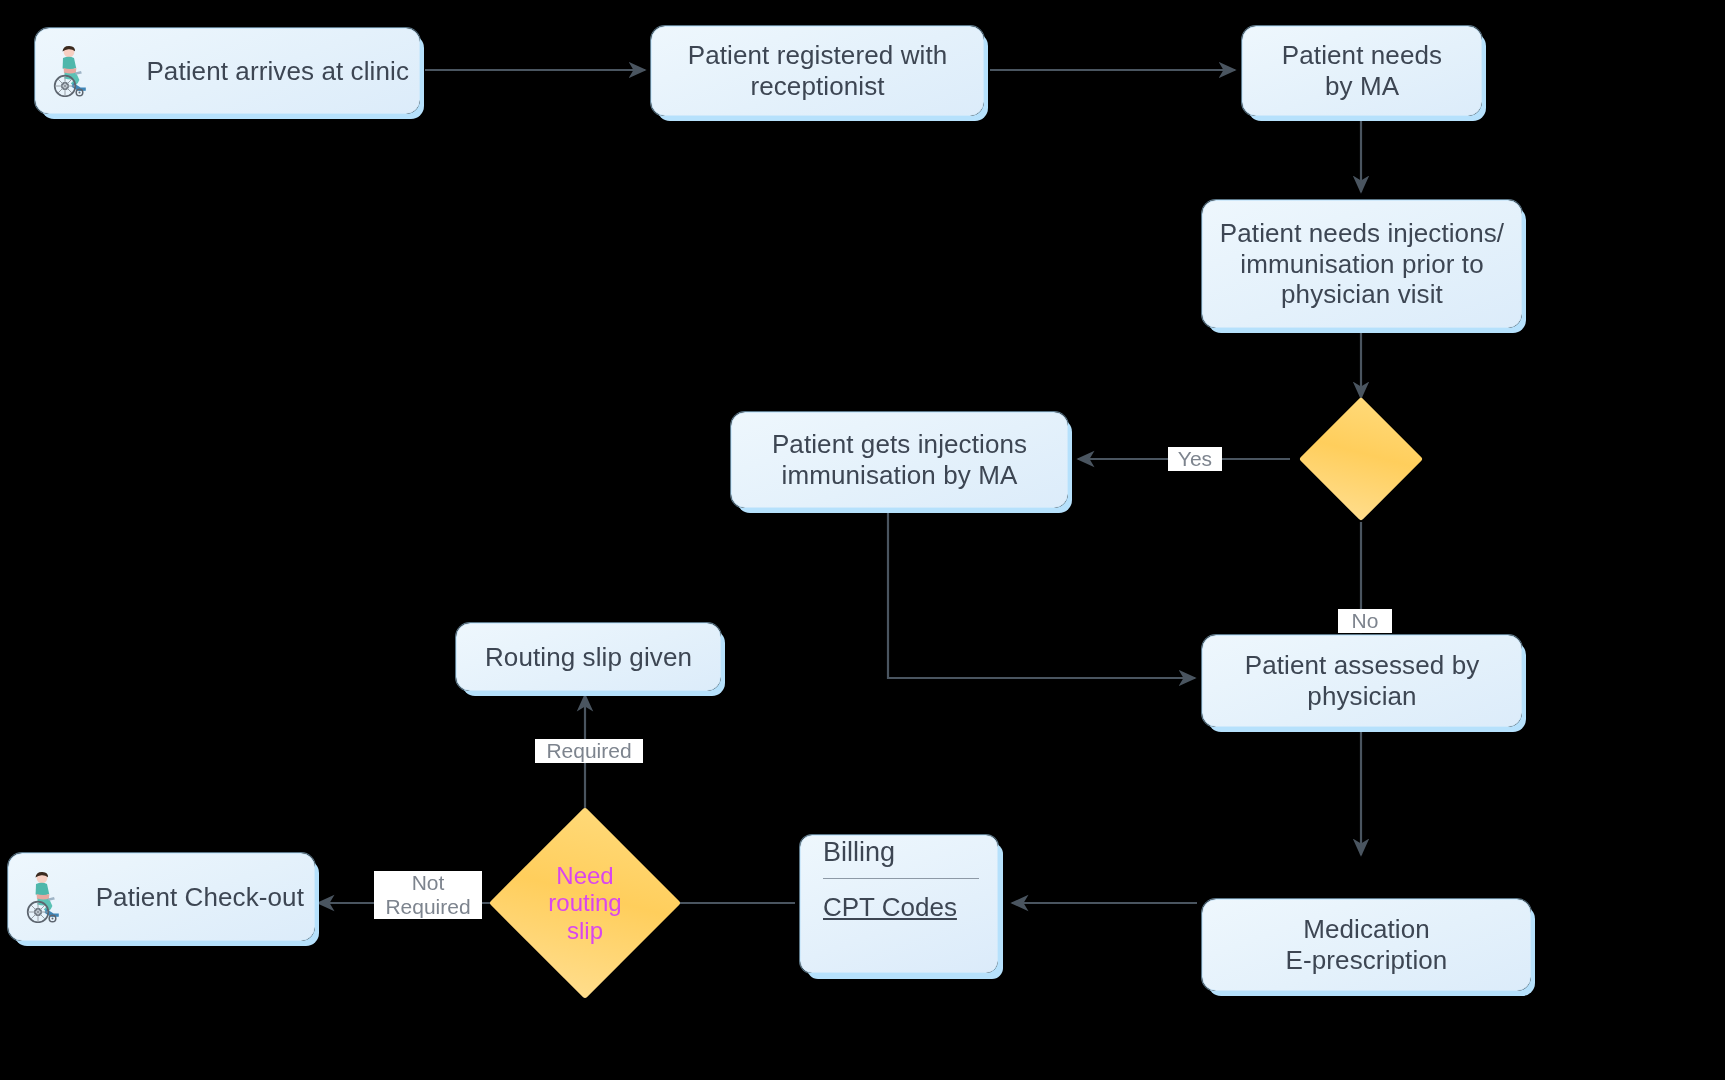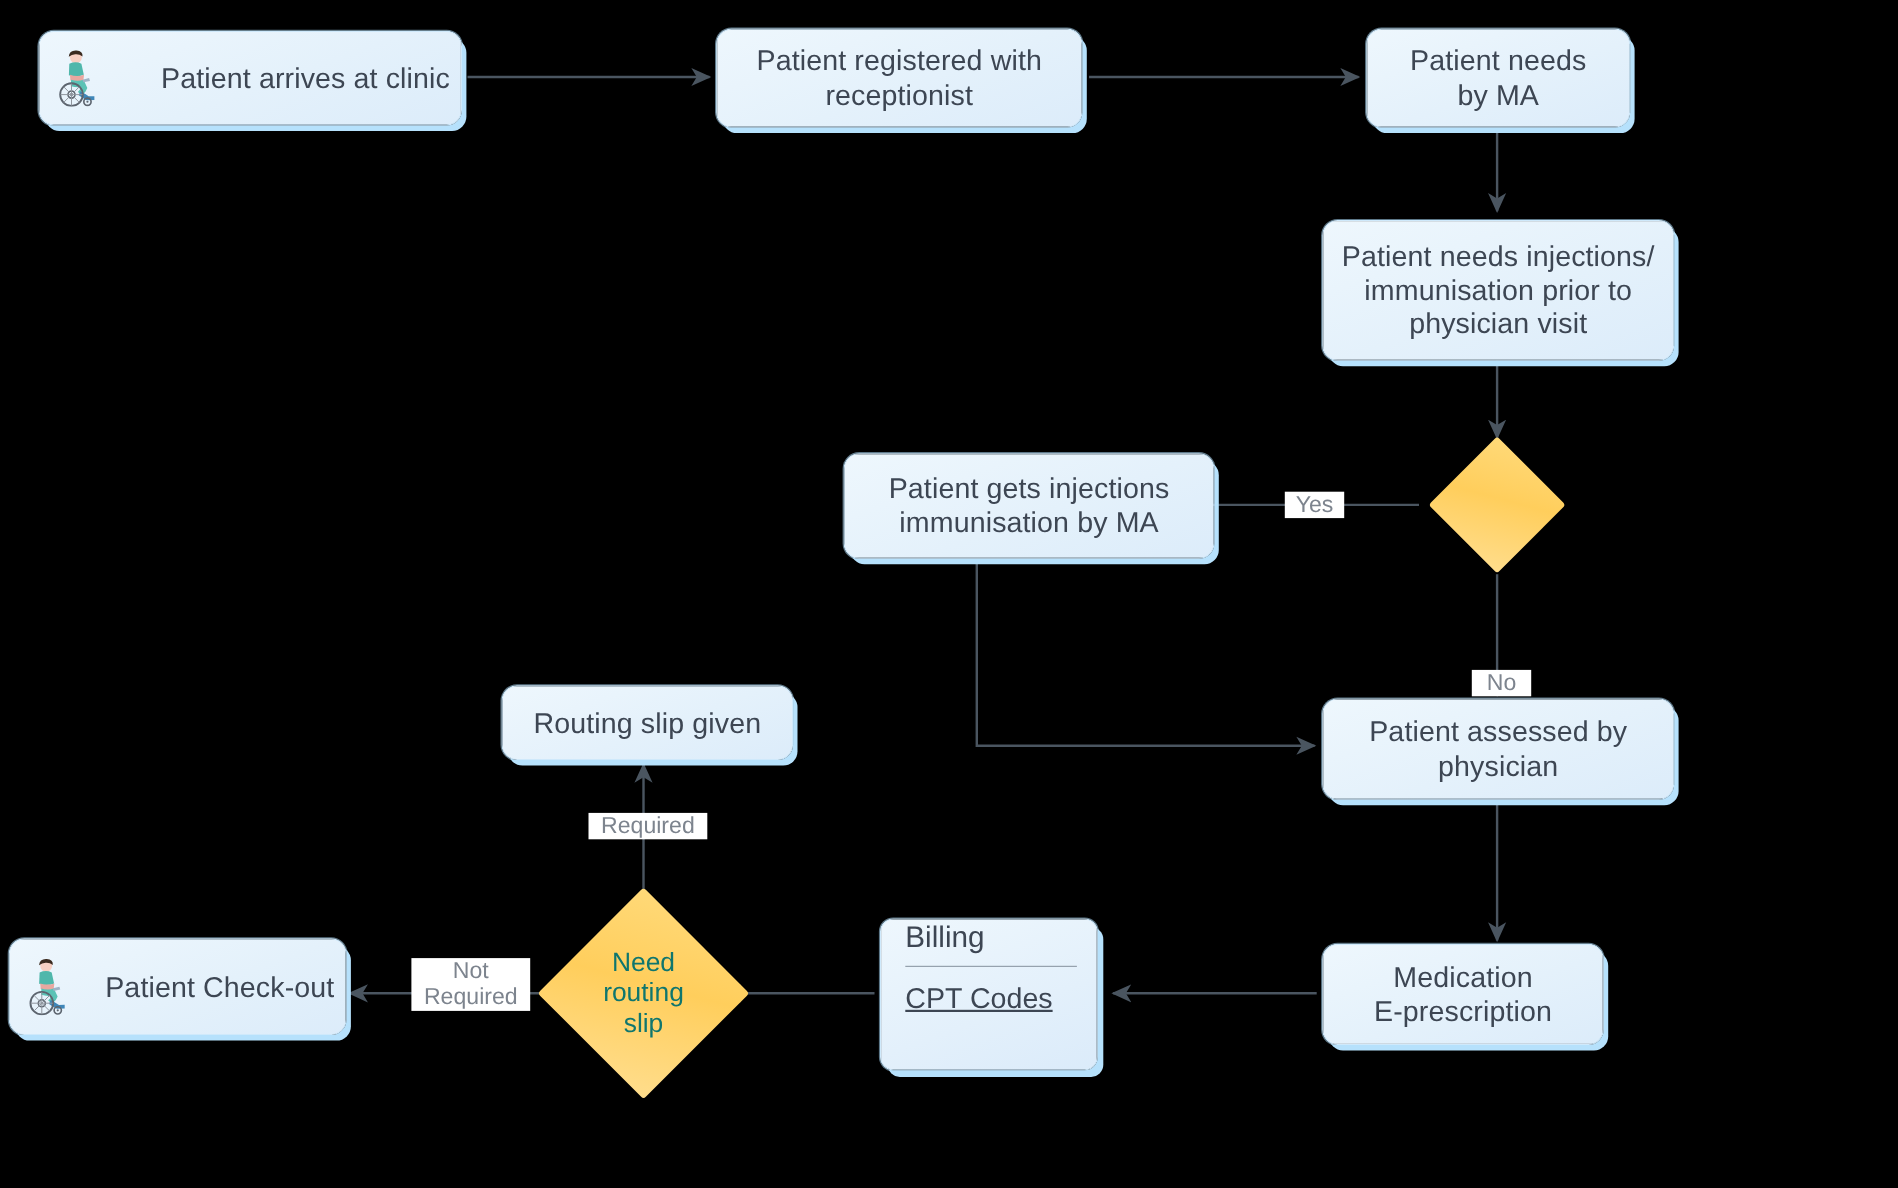--- a/index.html
+++ b/index.html
@@ -57,21 +57,21 @@
     position: absolute;
     left: 0; top: 0;
     width: 100%; height: 100%;
     background: linear-gradient(150deg, #ffd978 0%, #ffce5c 45%, #ffdd8c 100%);
     transform: rotate(45deg);
     border-radius: 3px;
   }
   .diamond .dlabel {
     position: relative;
     z-index: 2;
-    color: #0f766e;
+    color: #d946ef;
     font-size: 24px;
     line-height: 1.15;
     text-align: center;
     white-space: pre-line;
   }
 
   
   .classnode {
     position: absolute;
     box-sizing: border-box;
@@ -199,31 +199,31 @@
     <span class="label">Patient needs injections/
 immunisation prior to
 physician visit</span>
   </div>
 
   <div class="diamond" style="left:1317px; top:415px; width:88px; height:88px;">
     <div class="dshape"></div>
     <span class="dlabel"></span>
   </div>
 
-  <div class="node" style="left:731px; top:412px; width:337px; height:96px;margin-left:36px;">
+  <div class="node" style="left:731px; top:412px; width:337px; height:96px;">
     <span class="label">Patient gets injections
 immunisation by MA</span>
   </div>
 
   <div class="node" style="left:1202px; top:635px; width:320px; height:92px;border-radius:14px;">
     <span class="label">Patient assessed by
 physician</span>
   </div>
 
-  <div class="node" style="left:1202px; top:858px; width:256px; height:92px;">
+  <div class="node" style="left:1202px; top:899px; width:329px; height:92px;">
     <span class="label">Medication
 E-prescription</span>
   </div>
 
   <div class="classnode" style="left:800px; top:835px; width:198px; height:138px;">
     <div class="cn-title">Billing</div>
     <div class="cn-divider"></div>
     <div class="cn-body">CPT Codes</div>
   </div>
 

